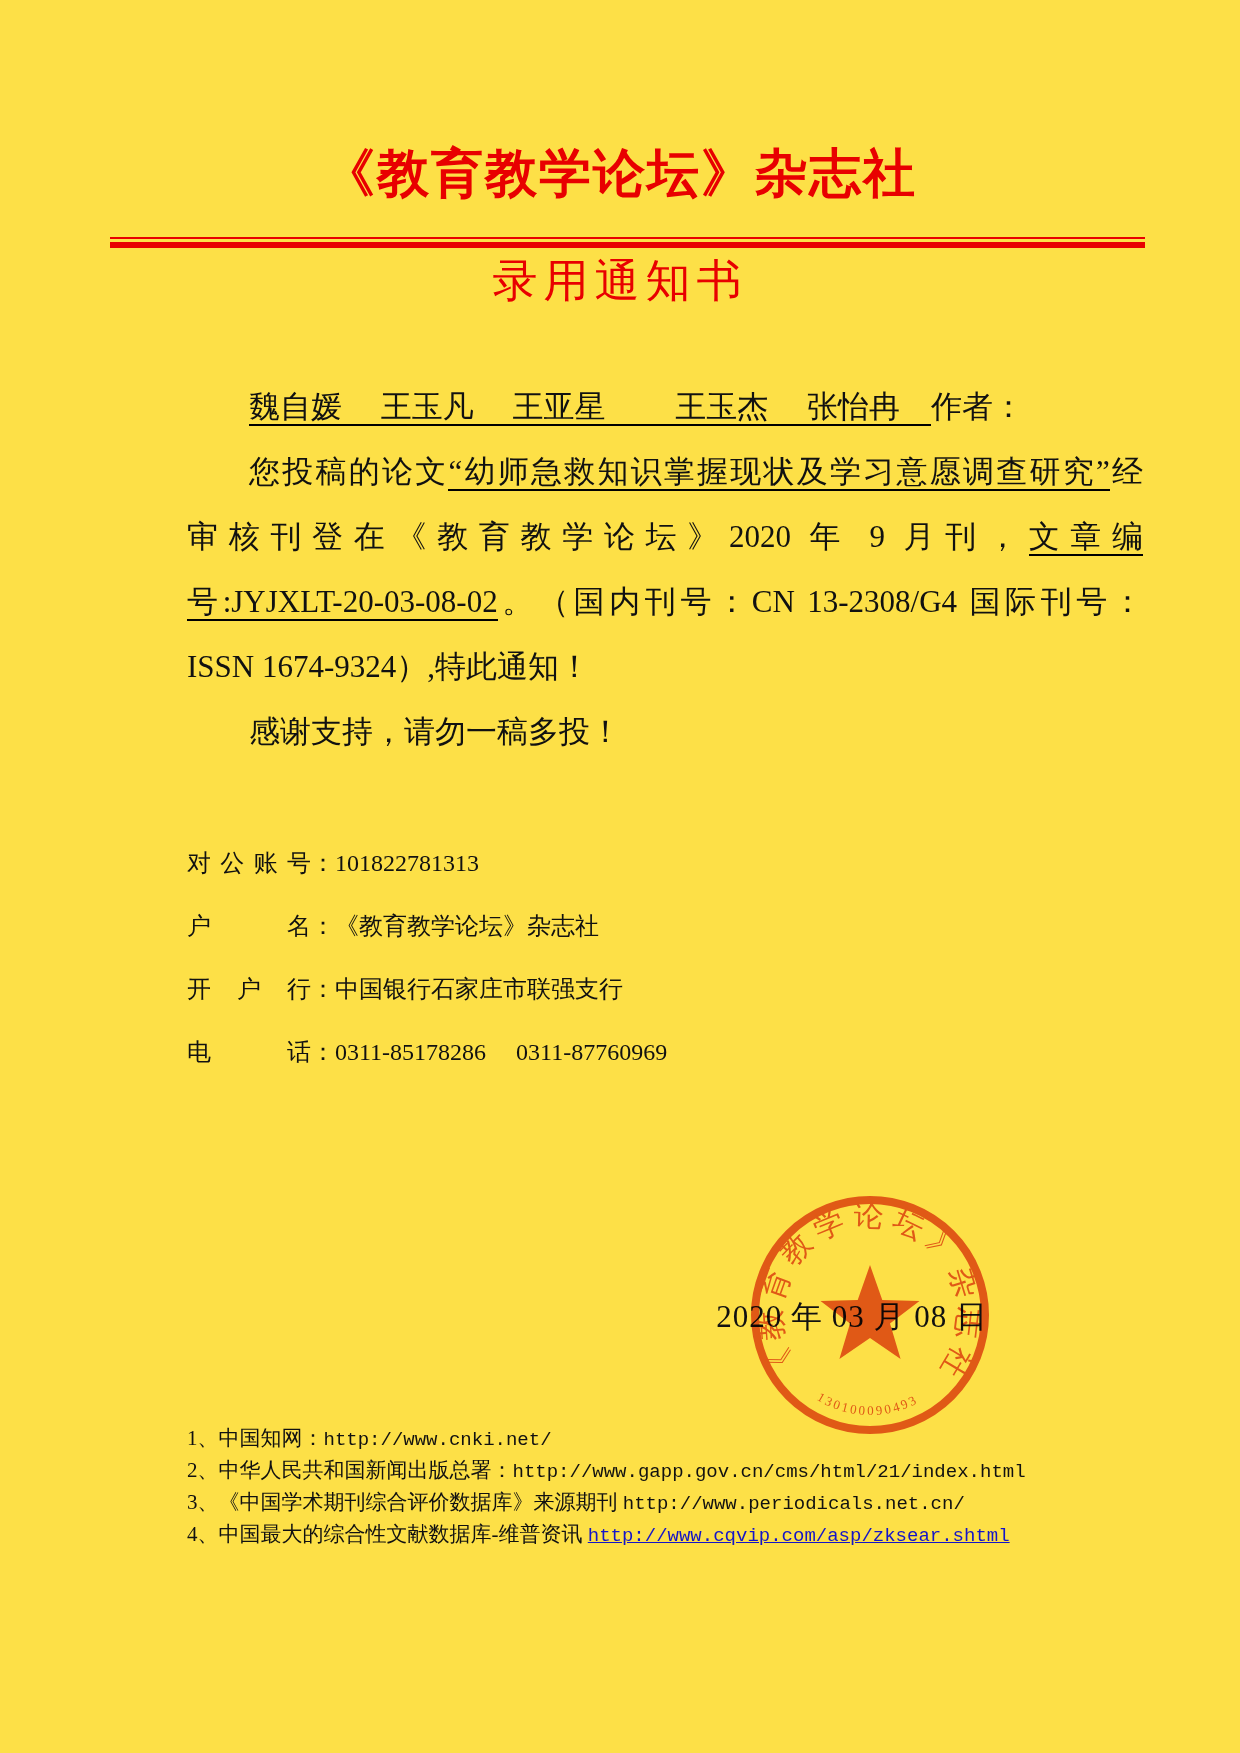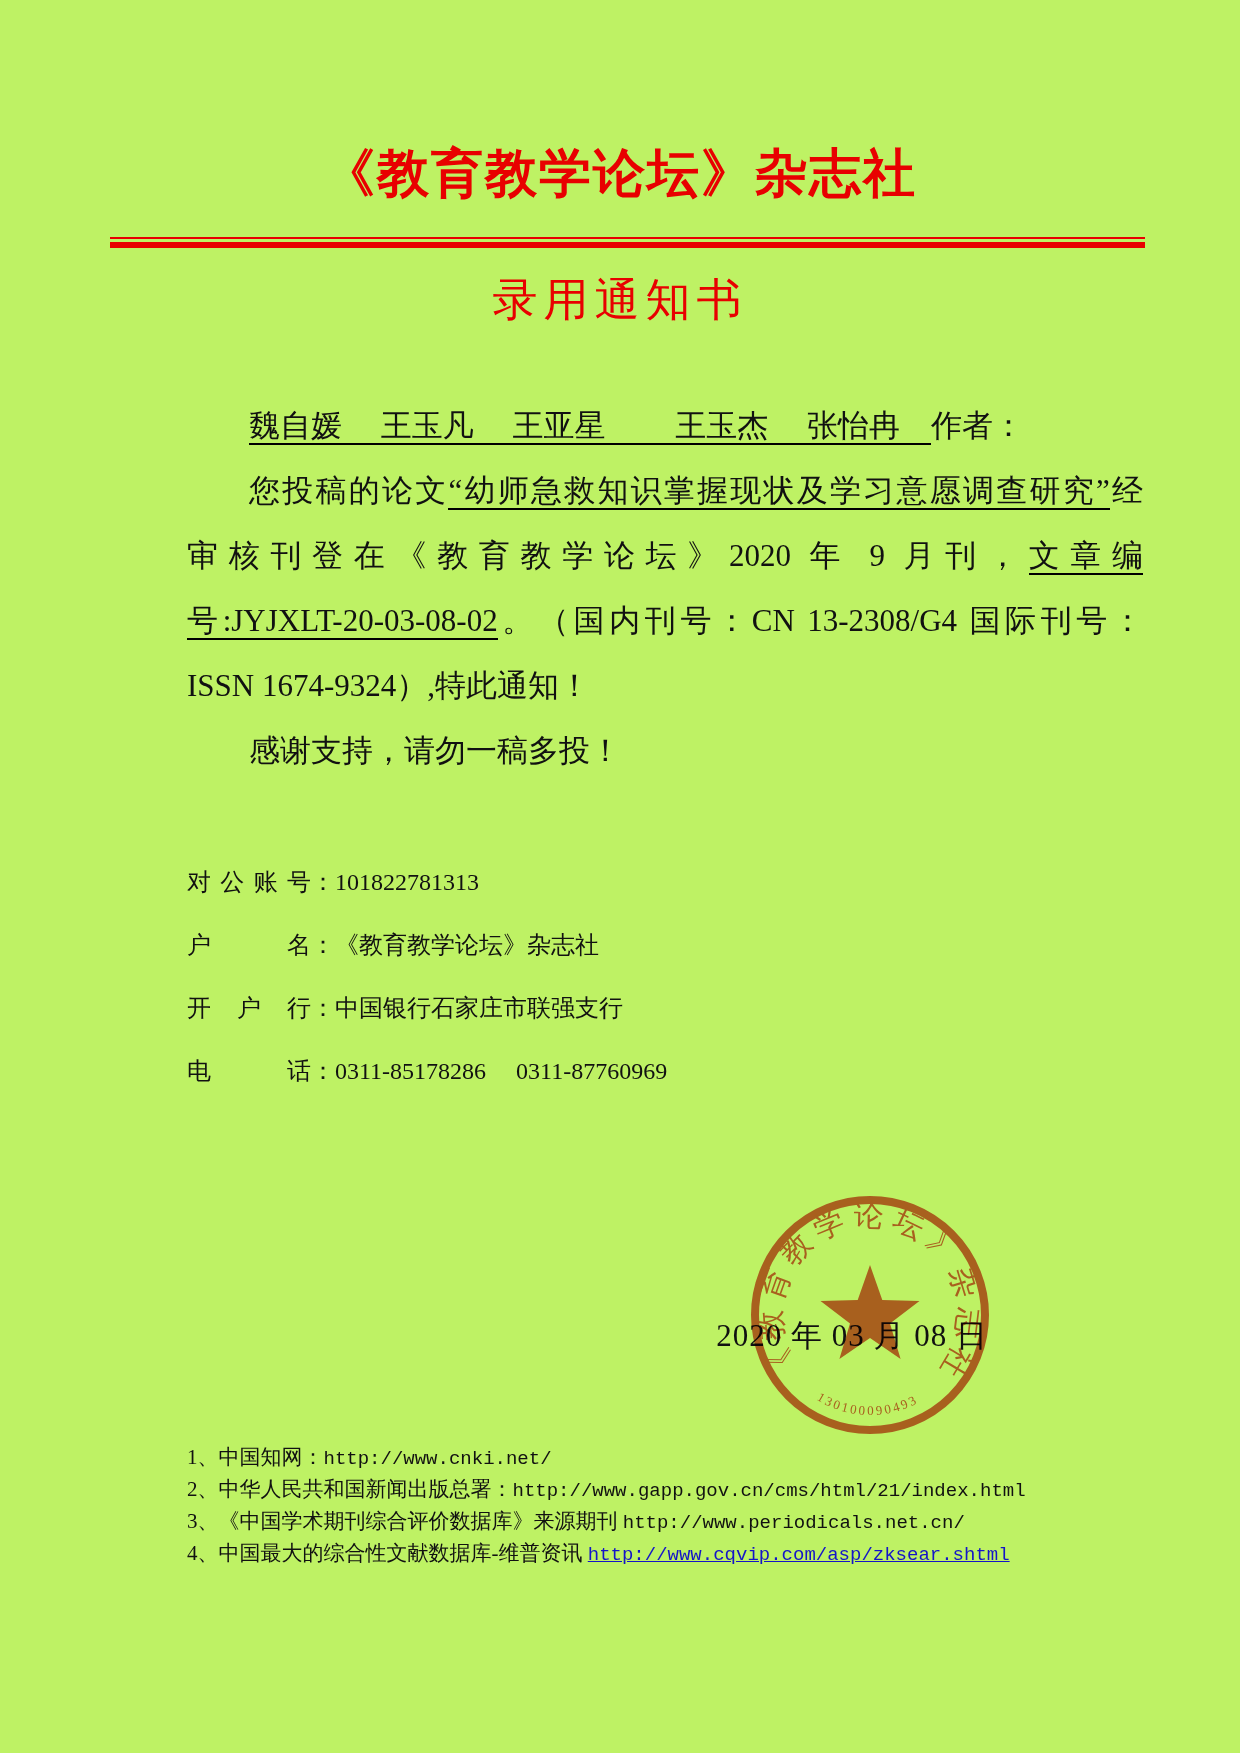--- a/index.html
+++ b/index.html
@@ -1,30 +1,30 @@
 <!DOCTYPE html>
 <html><head>
 <meta charset="utf-8">
 <style>
   :root{ --red:#e80000; --ink:#111; }
   html,body{margin:0;padding:0;background:#fff;}
   .page{
-    position:relative; width:1240px; height:1753px; background:#bef264;
+    position:relative; width:1240px; height:1753px; background:#fde047;
     font-family:"Liberation Serif","DejaVu Serif",serif; color:var(--ink);
     overflow:hidden;
   }
   .title1{
     padding-top:142px; font-size:52px; line-height:64px; font-weight:bold;
     color:var(--red); text-align:center; letter-spacing:2px;
   }
   .rule{ margin:31px 95px 0 110px; }
   .rule-thin{ height:2px; background:var(--red); margin-bottom:3px; }
   .rule-thick{ height:6px; background:var(--red); }
   .title2{
-    margin-top:24px; font-size:45px; line-height:56px; color:var(--red);
+    margin-top:5px; font-size:45px; line-height:56px; color:var(--red);
     text-align:center; letter-spacing:6px;
   }
   .content{ padding:65px 97px 0 187px; }
   .bline{ font-size:31px; line-height:65px; white-space:nowrap; }
   .indent{ text-indent:62px; }
   .just{ white-space:normal; text-align:justify; text-align-last:justify; }
   .u{ border-bottom:2px solid #000; }
   .account{ margin-top:68px; font-size:24px; }
   .arow{ line-height:63px; white-space:nowrap; }
   .alabel{ display:inline-block; width:124px; text-align:justify; text-align-last:justify; vertical-align:bottom; }

